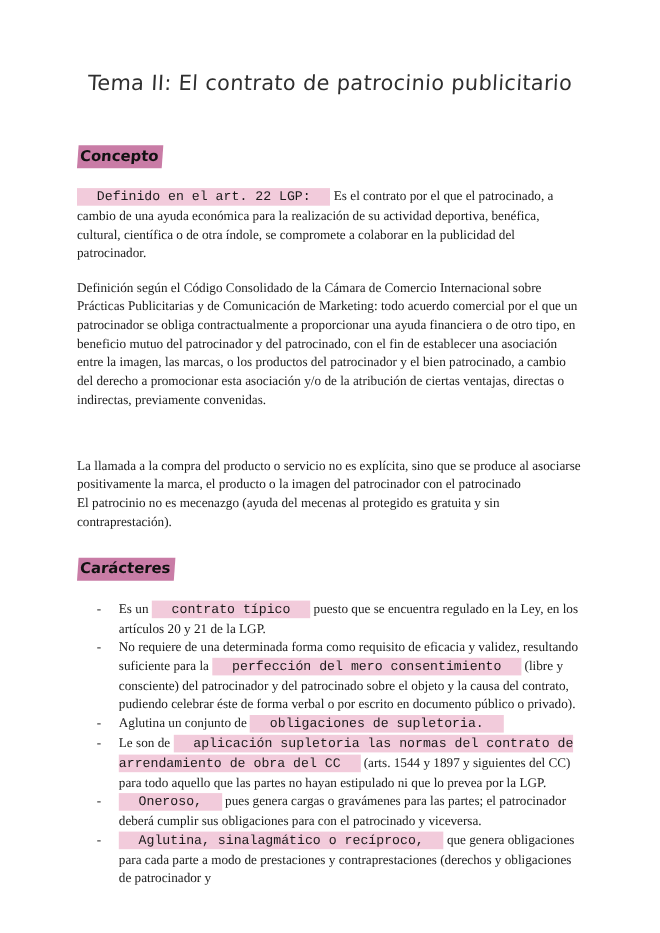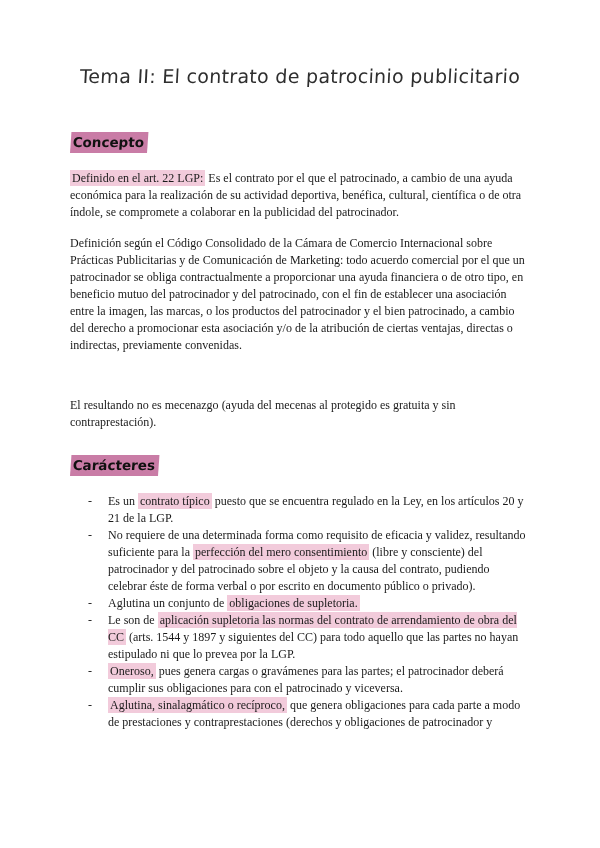--- a/index.html
+++ b/index.html
@@ -34,21 +34,21 @@
     background:var(--hl-head);
     padding:2px 4px 2px 2px;
     display:inline-block;
   }
   .para{margin:0 0 14px 0;}
   .para.tight{margin-bottom:0;}
   .spacer-after-p3{height:15px;}
   .spacer-before-h2{height:24px;}
   .spacer-after-p1{height:14px;}
   .b{font-weight:normal;}
-  .h{background:var(--hl-text);padding:1px 2px;}
+  .h{background:var(--hl-text);padding:1px 18px;font-family:Liberation Mono, monospace;}
   ul.bullets{list-style:none;margin:0;padding:0;}
   ul.bullets li{
     display:flex;align-items:flex-start;margin:0;
   }
   ul.bullets .dash{
     width:20px;flex:0 0 20px;text-align:left;
     padding-left:18px;box-sizing:content-box;
   }
   ul.bullets .li-text{flex:1;}
 </style>
@@ -63,21 +63,22 @@
 
   <p class="para"><span class="h">Definido en el art. 22 LGP:</span><span> Es el contrato por el que </span><span class="b">el patrocinado, a cambio de una ayuda económica para la realización de su actividad deportiva, benéfica, cultural, científica o de otra índole, se compromete a colaborar en la publicidad del patrocinador.</span></p>
 
   <p class="para"><span>Definición según el Código Consolidado de la Cámara de Comercio Internacional sobre Prácticas Publicitarias y de Comunicación de Marketing: </span><span class="b">todo acuerdo comercial por el que un patrocinador se obliga contractualmente a proporcionar una ayuda financiera o de otro tipo, en beneficio mutuo del patrocinador y del patrocinado, con el fin de establecer una asociación entre la imagen, las marcas, o los productos del patrocinador y el bien patrocinado, a cambio del derecho a promocionar esta asociación y/o de la atribución de ciertas ventajas, directas o indirectas, previamente convenidas</span><span>.</span></p>
 
   <div class="spacer-after-p1"></div>
 
 
   <div class="spacer-after-p3"></div>
 
-  <p class="para tight"><span class="b">El resultando no es mecenazgo</span><span> (ayuda del mecenas al protegido es gratuita y sin contraprestación).</span></p>
+  <p class="para tight"><span class="b">La llamada a la compra del producto</span><span> o servicio no es explícita, sino que </span><span class="b">se produce al asociarse positivamente la marca, el producto o la imagen del patrocinador con el patrocinado</span></p>
+  <p class="para tight"><span class="b">El patrocinio no es mecenazgo</span><span> (ayuda del mecenas al protegido es gratuita y sin contraprestación).</span></p>
 
   <div class="spacer-before-h2"></div>
 
   <h2 class="heading"><span class="hl-head">Carácteres</span></h2>
 
   <ul class="bullets">
     <li>
       <span class="dash">-</span>
       <div class="li-text"><span>Es un </span><span class="h">contrato típico</span><span> puesto que se encuentra regulado en la Ley, en los artículos 20 y 21 de la LGP.</span></div>
     </li>

